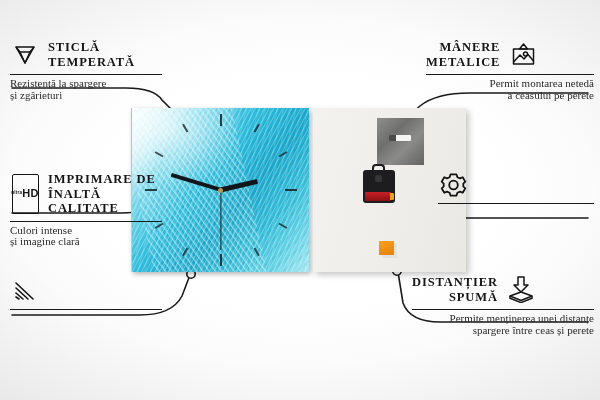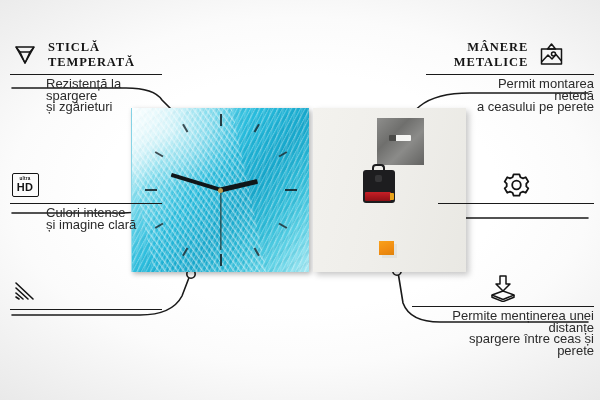--- a/index.html
+++ b/index.html
@@ -201,21 +201,21 @@
   }
 
   
   .callout { position: absolute; }
   .callout .head {
     display: flex;
     align-items: center;
     gap: 8px;
   }
   .callout.left .head { justify-content: flex-start; }
-  .callout.right .head { justify-content: center; }
+  .callout.right .head { justify-content: flex-start; }
 
   .callout .title {
     font-family: "Liberation Serif", serif;
     font-weight: bold;
     font-size: 12.5px;
     line-height: 14.5px;
     letter-spacing: .9px;
     color: #151515;
     white-space: pre-line;
     text-transform: uppercase;
@@ -223,47 +223,46 @@
   .callout.left .title { text-align: left; }
   .callout.right .title { text-align: right; }
 
   .rule {
     height: 0;
     border-top: 1.1px solid #1a1a1a;
     margin-top: 5px;
   }
 
   .callout .sub {
-    font-family: Liberation Sans, sans-serif;
-    font-size: 13px;
+    font-family: Liberation Serif, serif;
+    font-size: 11px;
     line-height: 11.6px;
     color: #2b2b2b;
     white-space: pre-line;
     margin-top: 3px;
-    margin-left: 36px;
   }
   .callout.left .sub { text-align: left; }
   .callout.right .sub { text-align: right; }
 
   .ico {
     width: 30px;
     height: 26px;
     flex: 0 0 30px;
     display: flex;
     align-items: center;
     justify-content: center;
   }
   .ico svg { display: block; }
 
   .hd-badge {
-    width: 27px; height: 24px;
+    width: 27px; height: 40px;
     border: 1.4px solid #141414;
     border-radius: 2px;
     display: flex;
-    flex-direction: column;
+    flex-direction: row;
     align-items: center;
     justify-content: center;
     font-family: "Liberation Sans", sans-serif;
     color: #141414;
     line-height: 1;
   }
   .hd-badge .u { font-size: 4.6px; letter-spacing: .2px; margin-bottom: 1px; font-weight: bold;}
   .hd-badge .d { font-size: 11px; font-weight: bold; letter-spacing: .3px; }
 
   
@@ -389,20 +388,22 @@
   </div>
 
   <div class="callout left" id="c-hd">
     <div class="head">
       <span class="ico">
         <span class="hd-badge">
           <span class="u">ultra</span>
           <span class="d">HD</span>
         </span>
       </span>
+      <span class="title">IMPRIMARE DE
+ÎNALTĂ CALITATE</span>
     </div>
     <div class="rule"></div>
     <div class="sub">Culori intense
 și imagine clară</div>
   </div>
 
   <div class="callout left" id="c-margini">
     <div class="head">
       <span class="ico">
         <svg width="26" height="22" viewBox="0 0 26 22">
@@ -451,20 +452,22 @@
             <circle cx="13.5" cy="13" r="4.3"></circle>
           </g>
         </svg>
       </span>
     </div>
     <div class="rule"></div>
   </div>
 
   <div class="callout right" id="c-distant">
     <div class="head">
+      <span class="title">DISTANȚIER
+SPUMĂ</span>
       <span class="ico">
         <svg width="28" height="27" viewBox="0 0 28 27">
           <g fill="none" stroke="#141414" stroke-width="1.5" stroke-linejoin="round">
             <path d="M11 1 L17 1 L17 9 L21 9 L14 16 L7 9 L11 9 Z"></path>
             <path d="M14 16 L25 20 L14 24.5 L3 20 Z"></path>
             <path d="M3 20 L3 22.3 L14 26.6 L25 22.3 L25 20"></path>
           </g>
         </svg>
       </span>
     </div>

